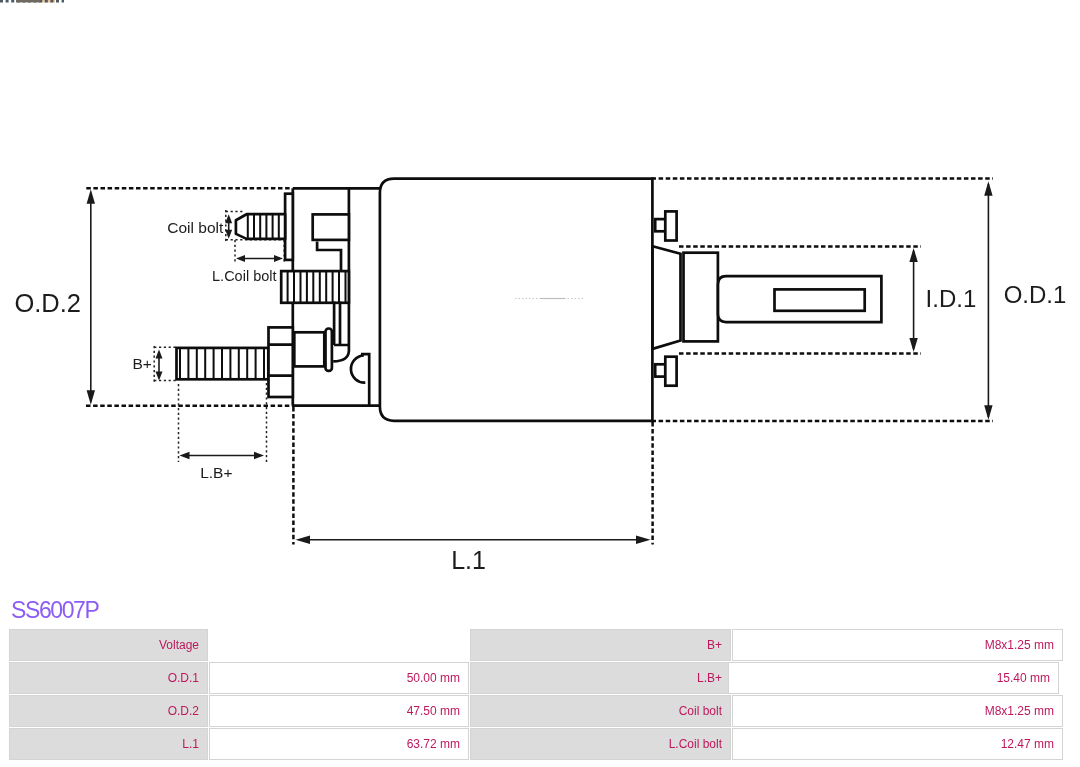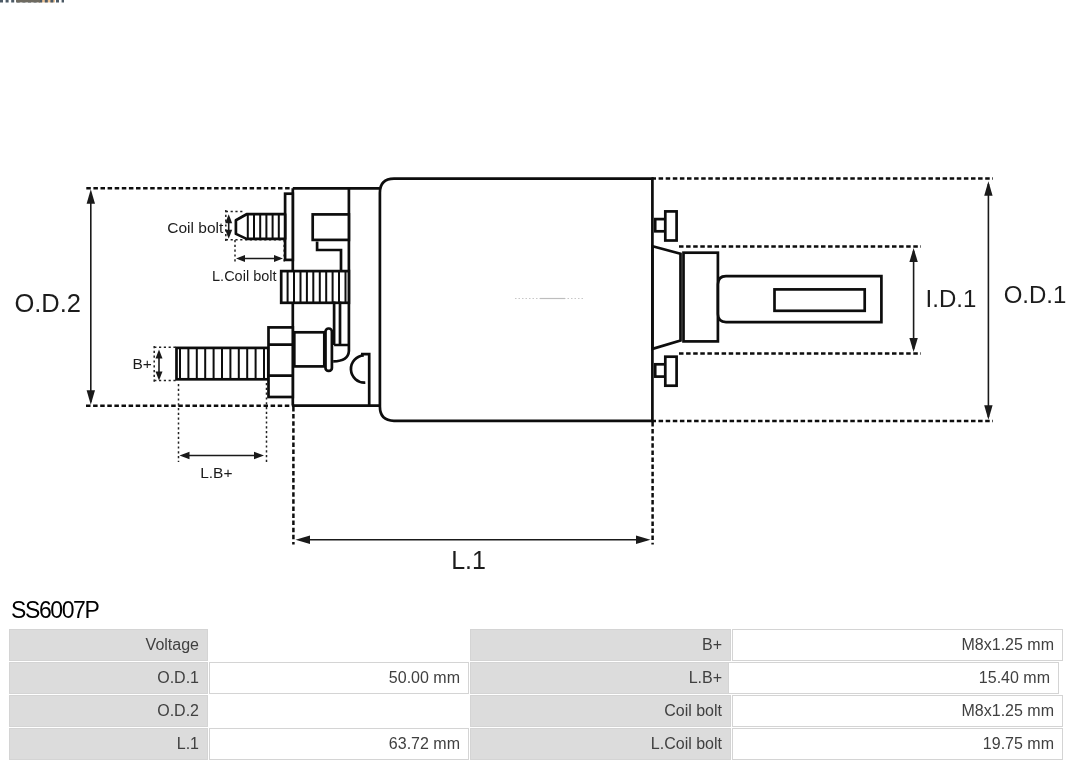--- a/index.html
+++ b/index.html
@@ -1,22 +1,22 @@
 <!DOCTYPE html>
 <html><head>
 <meta charset="utf-8">
 <style>
   html,body{margin:0;padding:0;background:#fff;}
   body{width:1080px;height:767px;font-family:"Liberation Sans",sans-serif;}
   .page{position:relative;width:1080px;height:767px;overflow:hidden;}
   svg{position:absolute;left:0;top:0;}
-  .title{position:absolute;left:11px;top:597px;font-size:23px;letter-spacing:-1.4px;color:#000000;}
+  .title{position:absolute;left:11px;top:597px;font-size:23px;letter-spacing:-1.4px;color:#8b5cf6;}
   .cell{position:absolute;box-sizing:border-box;border:1px solid #d4d4d4;
         display:flex;align-items:center;justify-content:flex-end;
-        padding-right:8px;font-size:16px;color:#404040;height:32px;}
+        padding-right:8px;font-size:12px;color:#be185d;height:32px;}
   .lab{background:#dcdcdc;}
   .val{background:#ffffff;}
 </style>
 </head>
 <body>
 <div class="page">
 <svg width="1080" height="600" viewBox="0 0 1080 600">
   <g id="corner">
     <line x1="38" y1="1.2" x2="55" y2="1.2" stroke="#eec394" stroke-width="2.4"></line>
     <line x1="0" y1="1.2" x2="64" y2="1.2" stroke="#4d5a66" stroke-width="2.4" stroke-dasharray="3 2.6"></line>
@@ -118,19 +118,20 @@
 </svg>
 <div class="title">SS6007P</div>
 <div class="cell lab" style="left:9px;top:629px;width:199px;">Voltage</div>
 <div class="cell lab" style="left:470px;top:629px;width:261px;">B+</div>
 <div class="cell val" style="left:732px;top:629px;width:331px;">M8x1.25 mm</div>
 <div class="cell lab" style="left:9px;top:662px;width:199px;">O.D.1</div>
 <div class="cell val" style="left:209px;top:662px;width:260px;">50.00 mm</div>
 <div class="cell lab" style="left:470px;top:662px;width:261px;">L.B+</div>
 <div class="cell val" style="left:728px;top:662px;width:331px;">15.40 mm</div>
 <div class="cell lab" style="left:9px;top:695px;width:199px;">O.D.2</div>
+<div class="cell val" style="left:209px;top:695px;width:260px;">47.50 mm</div>
 <div class="cell lab" style="left:470px;top:695px;width:261px;">Coil bolt</div>
 <div class="cell val" style="left:732px;top:695px;width:331px;">M8x1.25 mm</div>
 <div class="cell lab" style="left:9px;top:728px;width:199px;">L.1</div>
 <div class="cell val" style="left:209px;top:728px;width:260px;">63.72 mm</div>
 <div class="cell lab" style="left:470px;top:728px;width:261px;">L.Coil bolt</div>
-<div class="cell val" style="left:732px;top:728px;width:331px;">19.75 mm</div>
+<div class="cell val" style="left:732px;top:728px;width:331px;">12.47 mm</div>
 </div>
 
 </body></html>

